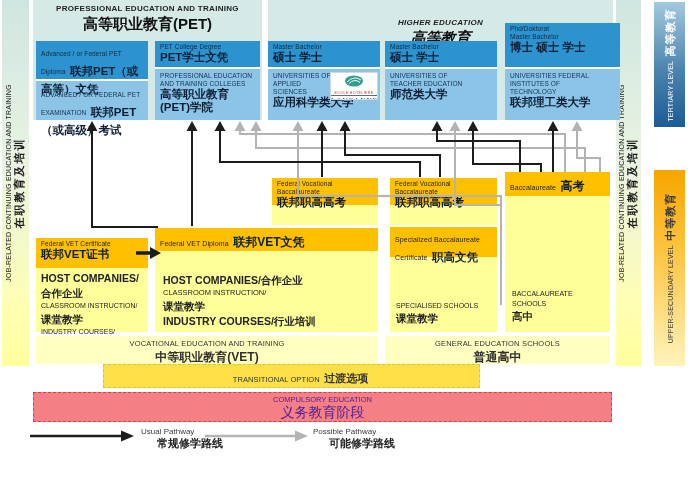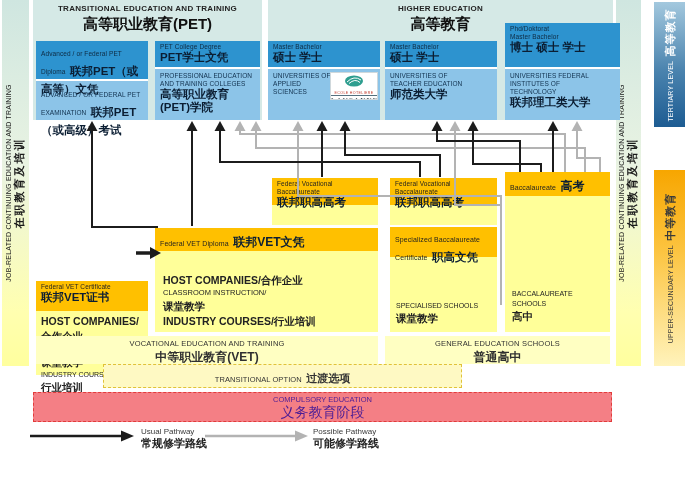--- a/index.html
+++ b/index.html
@@ -30,24 +30,24 @@
   .mix .en-xs{display:inline;vertical-align:1px;}
   .mix .cn-md{display:inline;}
   
   .ybox{background:#ffff99;}
   .ohead{background:#ffc000;color:#1f1f1f;padding:2px 4px 2px 5px;}
   .yl{font-size:7px;line-height:1.45;color:#222;}
   .yl .cnbit{font-size:10.5px;font-weight:bold;}
   .band{background:#ffffc2;text-align:center;color:#303030;}
   .band .en{font-size:7.5px;letter-spacing:.2px;padding-top:3px;}
   .band .cn{font-size:12px;font-weight:bold;margin-top:1px;}
-  .trans{background:#fef9c3;border:1.5px dashed #e0c239;text-align:center;color:#333;}
+  .trans{background:#fde047;border:1.5px dashed #e0c239;text-align:center;color:#333;padding-left:18px;}
   .comp{background:#f47f85;border:1.5px dashed #e23b3b;text-align:center;color:#4c1d95;}
   .legend-en{font-size:8px;color:#3a3a3a;}
-  .legend-cn{font-size:11px;font-weight:bold;color:#222;}
+  .legend-cn{font-size:11px;font-weight:bold;color:#222;margin-left:16px;}
   .src{font-size:7.5px;font-style:italic;color:#3d3d3d;}
   .src b{color:#8b3535;}
   
   .logo{background:#fff;border:1px solid #cfd8dc;text-align:center;overflow:hidden;}
   .logo .red{font-size:4px;color:#c0392b;letter-spacing:.4px;line-height:1;transform:scale(.9);}
   .logo .laus{font-family:"Liberation Serif","DejaVu Serif",serif;font-size:7px;letter-spacing:1.2px;
               color:#1c2b36;border-top:1px solid #55707e;border-bottom:1px solid #55707e;line-height:1.2;}
   svg.arrows{position:absolute;left:0;top:0;pointer-events:none;}
 </style>
 </head>
@@ -75,26 +75,26 @@
   </div>
   <div class="abs secbar" style="left:654px;top:170px;width:31px;height:196px;">
     <div class="rot">
       <span class="bar-inline-en">UPPER-SECUNDARY LEVEL</span>
       <span class="bar-inline-cn">中等教育</span>
     </div>
   </div>
 
   <div class="abs cyan" style="left:33px;top:0;width:229px;height:120px;">
     <div class="ptitle" style="padding-top:4px;">
-      <div class="en">TRANSITIONAL EDUCATION AND TRAINING</div>
+      <div class="en">PROFESSIONAL EDUCATION AND TRAINING</div>
       <div class="cn">高等职业教育(PET)</div>
     </div>
   </div>
   <div class="abs cyan" style="left:268px;top:0;width:345px;height:120px;">
-    <div class="ptitle" style="padding-top:4px;">
+    <div class="ptitle" style="padding-top:18px;font-style:italic;">
       <div class="en">HIGHER EDUCATION</div>
       <div class="cn">高等教育</div>
     </div>
   </div>
 
   <div class="abs bbox" style="left:36px;top:41px;width:112px;height:79px;">
     <div class="bhead mix" style="height:33px;">
       <span class="en-xs">Advanced / or Federal PET Diploma</span>
       <span class="cn-md">联邦PET（或高等）文凭</span>
     </div>
@@ -115,20 +115,21 @@
     </div>
   </div>
 
   <div class="abs bbox" style="left:268px;top:41px;width:112px;height:79px;">
     <div class="bhead" style="height:21px;">
       <div class="en-xs">Master Bachelor</div>
       <div class="cn-md">硕士 学士</div>
     </div>
     <div class="bbody">
       <div class="en-xs" style="width:58px;">UNIVERSITIES OF APPLIED SCIENCES</div>
+      <div class="cn-md">应用科学类大学</div>
       <div class="abs logo" style="left:62px;top:3px;width:46px;height:26px;">
         <svg width="46" height="13" viewBox="0 0 46 13">
           <ellipse cx="23" cy="7" rx="9" ry="5.5" fill="#2e9e8f"></ellipse>
           <path d="M16,8 Q23,1 30,6" stroke="#fff" stroke-width="1" fill="none"></path>
           <path d="M18,9.5 Q24,4 29,8.5" stroke="#fff" stroke-width="1" fill="none"></path>
         </svg>
         <div class="red">ECOLE HOTELIERE</div>
         <div class="laus">LAUSANNE</div>
       </div>
     </div>
@@ -150,21 +151,21 @@
       <div class="en-xs">Phd/Doktorat</div>
       <div class="en-xs">Master Bachelor</div>
       <div class="cn-md">博士 硕士 学士</div>
     </div>
     <div class="bbody">
       <div class="en-xs" style="width:95px;">UNIVERSITIES FEDERAL INSTITUTES OF TECHNOLOGY</div>
       <div class="cn-md">联邦理工类大学</div>
     </div>
   </div>
 
-  <div class="abs ybox" style="left:36px;top:238px;width:112px;height:94px;margin-top:43px;">
+  <div class="abs ybox" style="left:36px;top:238px;width:112px;height:94px;">
     <div class="ohead" style="height:26px;">
       <div class="en-xs">Federal VET Certificate</div>
       <div class="cn-md">联邦VET证书</div>
     </div>
     <div class="yl" style="padding:3px 2px 0 5px;">
       <div class="cnbit">HOST COMPANIES/合作企业</div>
       <div>CLASSROOM INSTRUCTION/</div>
       <div class="cnbit">课堂教学</div>
       <div>INDUSTRY COURSES/</div>
       <div class="cnbit">行业培训</div>

